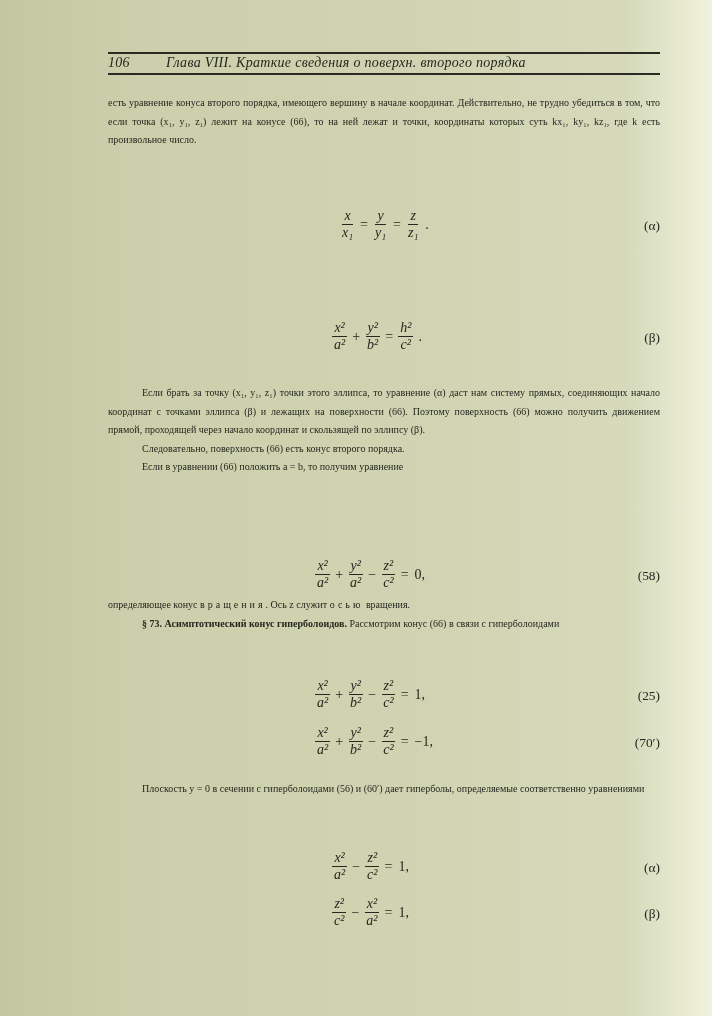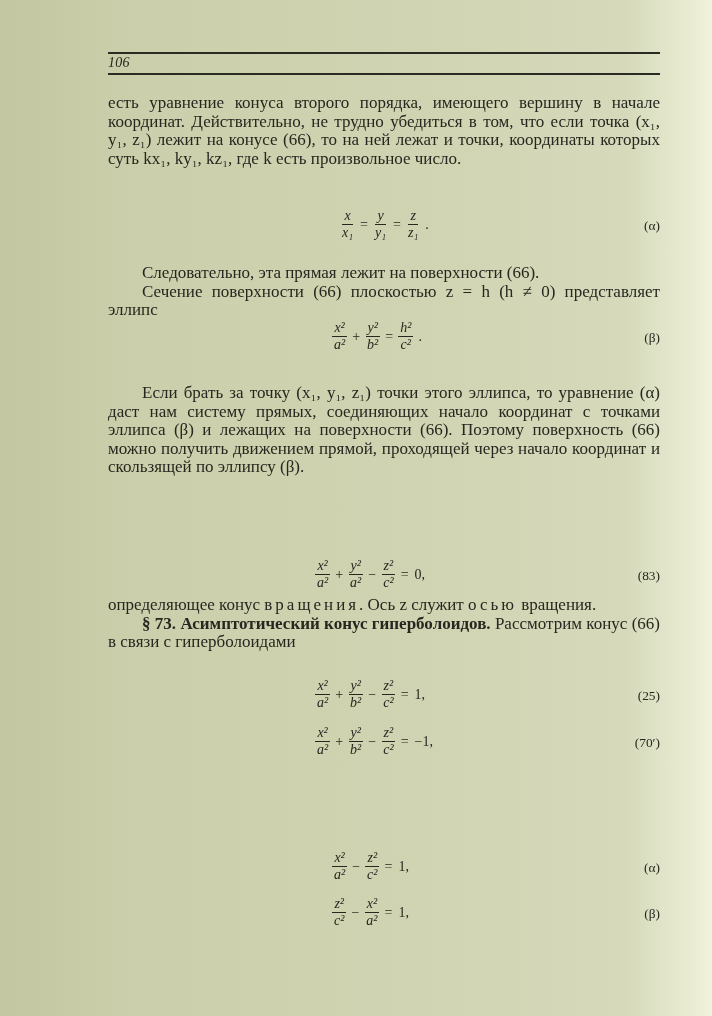--- a/index.html
+++ b/index.html
@@ -22,21 +22,21 @@
     font-style: italic; font-size: 14px; letter-spacing: 0.3px;
     display: flex; align-items: baseline;
   }
   .header .pno { width: 58px; }
   .header-rule-bottom {
     position: absolute; left: 0; top: 73px; width: 552px; height: 0;
     border-top: 2px solid #2a2b22;
   }
   .text {
     position: absolute; left: 0; width: 552px;
-    font-size: 17px; line-height: 18.6px; text-align: justify;
+    font-size: 10px; line-height: 18.6px; text-align: justify;
   }
   .para { margin: 0; text-indent: 0; }
   .para.indent { text-indent: 34px; }
   .b { font-weight: bold; }
   .sp { letter-spacing: 3px; }
   .formula {
     position: absolute; left: 0; width: 552px; height: 40px;
   }
   .formula .expr {
     position: absolute; top: 0; display: flex; align-items: center;
@@ -50,20 +50,21 @@
     position: absolute; right: 0; top: 10px; font-size: 13.4px;
   }
 </style>
 </head>
 <body>
 
 <div class="page">
   <div class="header-rule-top"></div>
   <div class="header">
     <span class="pno">106</span>
+    <span>Глава VIII. Краткие сведения о поверхн. второго порядка</span>
   </div>
   <div class="header-rule-bottom"></div>
 
   <div class="text" style="top:94px;">
     <p class="para">есть уравнение конуса второго порядка, имеющего вершину в начале координат. Действительно, не трудно убедиться в том, что если точка (x₁, y₁, z₁) лежит на конусе (66), то на ней лежат и точки, координаты которых суть kx₁, ky₁, kz₁, где k есть произвольное число.</p>
   </div>
 
   <div class="formula" style="top:208px;">
     <div class="expr" style="left:230px;">
       <span class="frac">
@@ -78,24 +79,20 @@
       <span class="op">=</span>
       <span class="frac">
           <span class="num">z</span>
           <span class="den">z₁</span>
         </span>
       <span class="op">.</span>
     </div>
     <span class="tag">(α)</span>
   </div>
 
-  <div class="text" style="top:264px;">
-    <p class="para indent">Следовательно, эта прямая лежит на поверхности (66).</p>
-    <p class="para indent">Сечение поверхности (66) плоскостью z = h (h ≠ 0) представляет эллипс</p>
-  </div>
 
   <div class="formula" style="top:320px;">
     <div class="expr" style="left:222px;">
       <span class="frac">
           <span class="num">x²</span>
           <span class="den">a²</span>
         </span>
       <span class="op">+</span>
       <span class="frac">
           <span class="num">y²</span>
@@ -106,20 +103,22 @@
           <span class="num">h²</span>
           <span class="den">c²</span>
         </span>
       <span class="op">.</span>
     </div>
     <span class="tag">(β)</span>
   </div>
 
   <div class="text" style="top:384px;">
     <p class="para indent">Если брать за точку (x₁, y₁, z₁) точки этого эллипса, то уравнение (α) даст нам систему прямых, соединяющих начало координат с точками эллипса (β) и лежащих на поверхности (66). Поэтому поверхность (66) можно получить движением прямой, проходящей через начало координат и скользящей по эллипсу (β).</p>
+    <p class="para indent">Следовательно, поверхность (66) есть конус второго порядка.</p>
+    <p class="para indent">Если в уравнении (66) положить a = b, то получим уравнение</p>
   </div>
 
   <div class="formula" style="top:558px;">
     <div class="expr" style="left:205px;">
       <span class="frac">
           <span class="num">x²</span>
           <span class="den">a²</span>
         </span>
       <span class="op">+</span>
       <span class="frac">
@@ -127,21 +126,21 @@
           <span class="den">a²</span>
         </span>
       <span class="op">−</span>
       <span class="frac">
           <span class="num">z²</span>
           <span class="den">c²</span>
         </span>
       <span class="op">=</span>
       <span class="op">0,</span>
     </div>
-    <span class="tag">(83)</span>
+    <span class="tag">(58)</span>
   </div>
 
   <div class="text" style="top:596px;">
     <p class="para"><span>определяющее конус </span><span class="sp">вращения</span><span>. Ось z служит </span><span class="sp">осью</span><span> вращения.</span></p>
     <p class="para indent"><span class="b">§ 73. Асимптотический конус гиперболоидов.</span><span> Рассмотрим конус (66) в связи с гиперболоидами</span></p>
   </div>
 
   <div class="formula" style="top:678px;">
     <div class="expr" style="left:205px;">
       <span class="frac">
@@ -180,20 +179,21 @@
           <span class="num">z²</span>
           <span class="den">c²</span>
         </span>
       <span class="op">=</span>
       <span class="op">−1,</span>
     </div>
     <span class="tag">(70′)</span>
   </div>
 
   <div class="text" style="top:780px;">
+    <p class="para indent">Плоскость y = 0 в сечении с гиперболоидами (56) и (60′) дает гиперболы, определяемые соответственно уравнениями</p>
   </div>
 
   <div class="formula" style="top:850px;">
     <div class="expr" style="left:222px;">
       <span class="frac">
           <span class="num">x²</span>
           <span class="den">a²</span>
         </span>
       <span class="op">−</span>
       <span class="frac">

